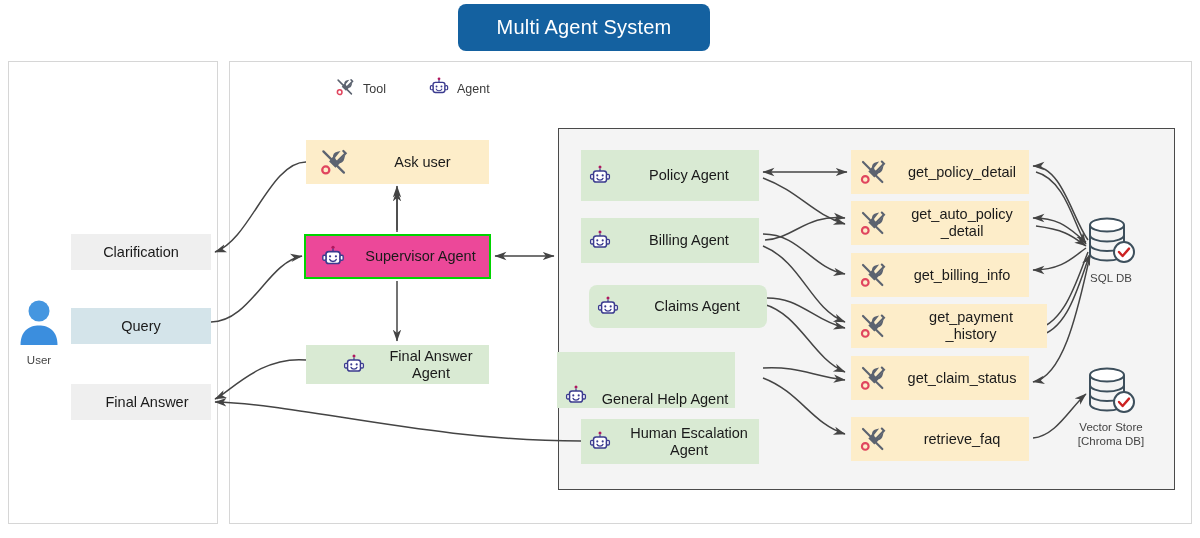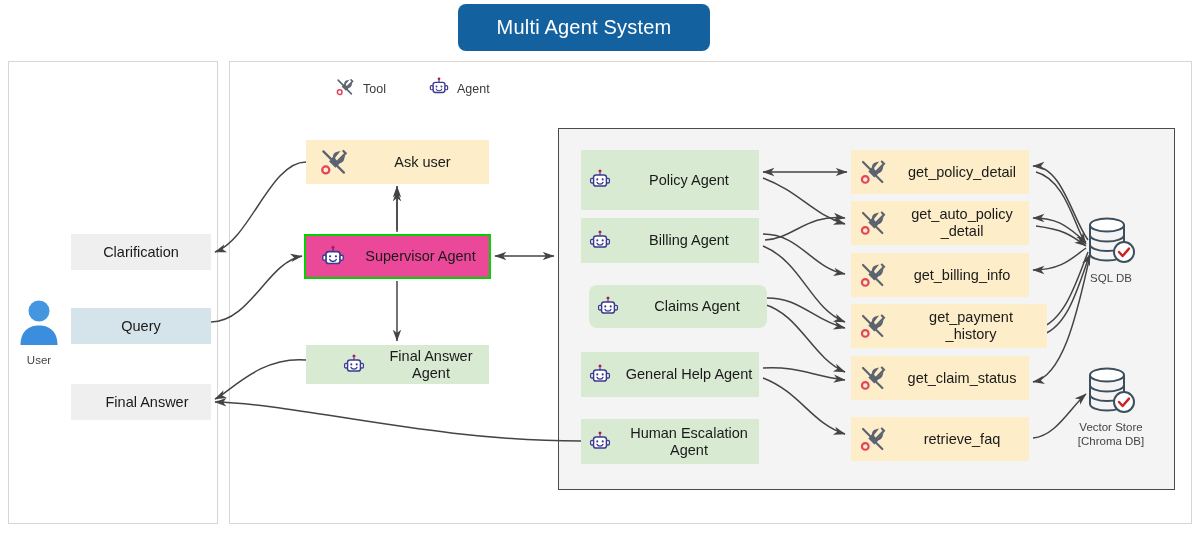--- a/index.html
+++ b/index.html
@@ -73,24 +73,24 @@
   #user-avatar { left: 17px; top: 298px; width: 44px; height: 48px; }
   #user-caption { left: 10px; top: 354px; width: 58px; text-align: center;
                   font-size: 11.5px; color: #444; }
 
   
   #box-askuser    { left: 306px; top: 140px; width: 183px; height: 44px; padding-left: 6px; }
   #box-supervisor { left: 304px; top: 234px; width: 187px; height: 45px; padding-left: 8px; }
   #box-finalagent { left: 306px; top: 345px; width: 183px; height: 39px; padding-left: 29px; }
 
   
-  #ag-policy   { left: 581px; top: 150px; width: 178px; height: 60px; }
+  #ag-policy   { left: 581px; top: 150px; width: 178px; height: 51px; }
   #ag-billing  { left: 581px; top: 218px; width: 178px; height: 45px; }
   #ag-claims   { left: 589px; top: 285px; width: 178px; height: 43px; border-radius: 8px; }
-  #ag-general  { left: 581px; top: 352px; width: 178px; height: 45px; }
+  #ag-general  { left: 557px; top: 352px; width: 178px; height: 56px; align-items: flex-end; }
   #ag-human    { left: 581px; top: 419px; width: 178px; height: 45px; }
   .agent-node .nicon { width: 38px; }
 
   
   #tl-policy   { left: 851px; top: 150px; width: 178px; height: 44px; }
   #tl-auto     { left: 851px; top: 201px; width: 178px; height: 44px; }
   #tl-billing  { left: 851px; top: 253px; width: 178px; height: 44px; }
   #tl-payment  { left: 851px; top: 304px; width: 196px; height: 44px; }
   #tl-claim    { left: 851px; top: 356px; width: 178px; height: 44px; }
   #tl-faq      { left: 851px; top: 417px; width: 178px; height: 44px; }

